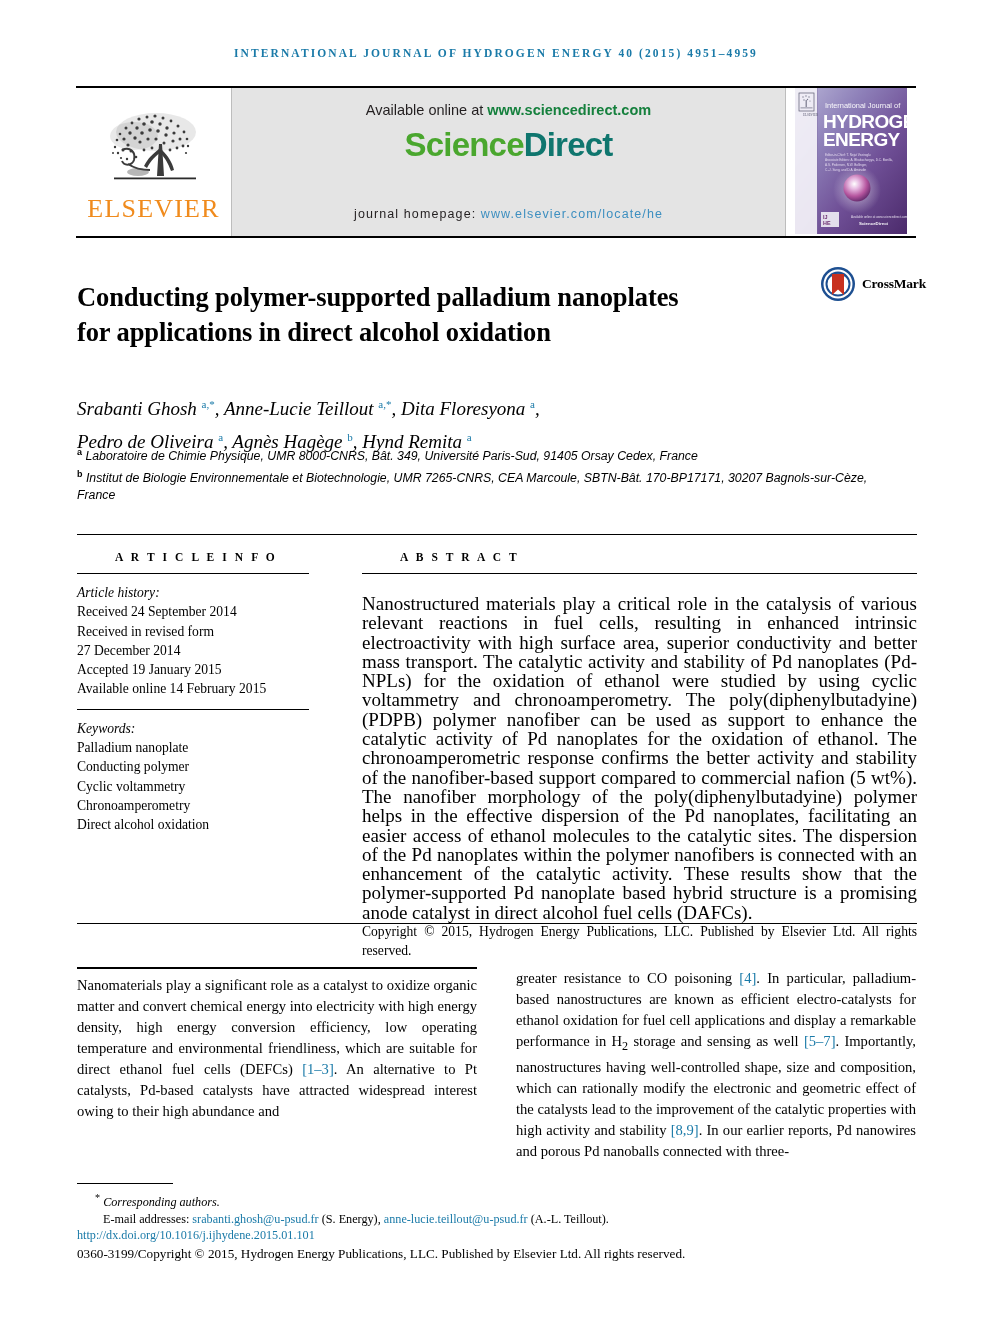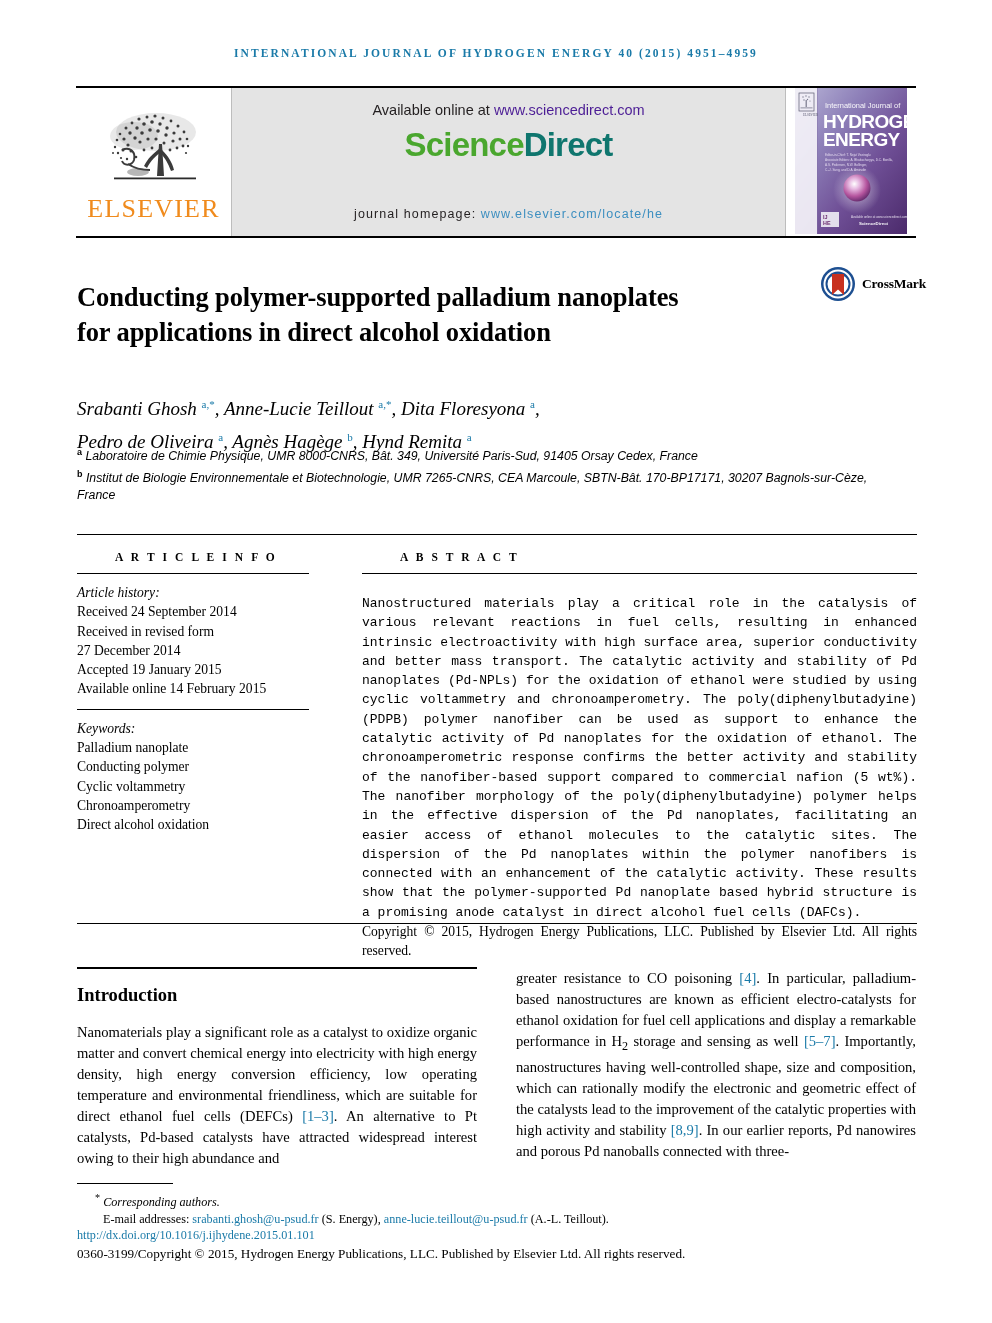--- a/index.html
+++ b/index.html
@@ -59,21 +59,21 @@
     border-right: 1px solid #bdbdbd;
     position: relative;
   }
   .avail-line {
     position: absolute; top: 14px; left: 0; right: 0;
     text-align: center;
     font-family: "Liberation Sans", sans-serif;
     font-size: 14.5px;
     color: #231f20;
   }
-  .avail-line a { color: #4c1d95; text-decoration: none; }
+  .avail-line a { color: #15803d; text-decoration: none; font-weight: bold; }
   .sd-logo {
     position: absolute; top: 38px; left: 0; right: 0;
     text-align: center;
     font-family: "Liberation Sans", sans-serif;
     font-weight: bold;
     font-size: 33px;
     letter-spacing: -0.8px;
   }
   .sd-logo .sd-sci { color: #4aa72e; }
   .sd-logo .sd-dir { color: #0f766e; }
@@ -164,22 +164,22 @@
   }
   .info-body .lbl { font-style: italic; }
   .kw-rule { border-top: 1.6px solid #000; margin-top: 10px; margin-bottom: 9px; width: 232px; }
 
   
   .abs-col {
     position: absolute; left: 362px; top: 551px; width: 555px;
   }
   .abs-rule { border-top: 1.6px solid #000; margin-top: 10px; margin-bottom: 9px; width: 555px; }
   .abs-body {
-    font-family: Liberation Mono, monospace;
-    font-size: 13px;
+    font-family: Liberation Serif, serif;
+    font-size: 19px;
     line-height: 19.3px;
     text-align: justify;
     text-justify: inter-word;
     margin-top: 20px;
   }
   .abs-copy {
     font-family: "Liberation Serif", serif;
     font-size: 13.6px;
     line-height: 19px;
     text-align: justify;
@@ -444,21 +444,20 @@
     <div class="sechead">A B S T R A C T</div>
     <div class="abs-rule"></div>
     <div class="abs-body">Nanostructured materials play a critical role in the catalysis of various relevant reactions in fuel cells, resulting in enhanced intrinsic electroactivity with high surface area, superior conductivity and better mass transport. The catalytic activity and stability of Pd nanoplates (Pd-NPLs) for the oxidation of ethanol were studied by using cyclic voltammetry and chronoamperometry. The poly(diphenylbutadyine) (PDPB) polymer nanofiber can be used as support to enhance the catalytic activity of Pd nanoplates for the oxidation of ethanol. The chronoamperometric response confirms the better activity and stability of the nanofiber-based support compared to commercial nafion (5 wt%). The nanofiber morphology of the poly(diphenylbutadyine) polymer helps in the effective dispersion of the Pd nanoplates, facilitating an easier access of ethanol molecules to the catalytic sites. The dispersion of the Pd nanoplates within the polymer nanofibers is connected with an enhancement of the catalytic activity. These results show that the polymer-supported Pd nanoplate based hybrid structure is a promising anode catalyst in direct alcohol fuel cells (DAFCs).</div>
     <div class="abs-copy">Copyright © 2015, Hydrogen Energy Publications, LLC. Published by Elsevier Ltd. All rights reserved.</div>
   </div>
 
   <div class="rule-bot"></div>
 
   <div class="intro-rule"></div>
   <div class="col-left">
-    <h2 class="h">Introduction</h2>
     <p class="body"><span>Nanomaterials play a significant role as a catalyst to oxidize organic matter and convert chemical energy into electricity with high energy density, high energy conversion efficiency, low operating temperature and environmental friendliness, which are suitable for direct ethanol fuel cells (DEFCs) </span><span class="ref">[1–3]</span><span>. An alternative to Pt catalysts, Pd-based catalysts have attracted widespread interest owing to their high abundance and</span></p>
   </div>
 
   <div class="col-right">
     <p class="body"><span>greater resistance to CO poisoning </span><span class="ref">[4]</span><span>. In particular, palladium-based nanostructures are known as efficient electro-catalysts for ethanol oxidation for fuel cell applications and display a remarkable performance in H</span><sub>2</sub><span> storage and sensing as well </span><span class="ref">[5–7]</span><span>. Importantly, nanostructures having well-controlled shape, size and composition, which can rationally modify the electronic and geometric effect of the catalysts lead to the improvement of the catalytic properties with high activity and stability </span><span class="ref">[8,9]</span><span>. In our earlier reports, Pd nanowires and porous Pd nanoballs connected with three-</span></p>
   </div>
 
   <div class="foot-rule"></div>
   <div class="footer">
     <div class="corr"><sup>*</sup> <span>Corresponding authors.</span></div>

